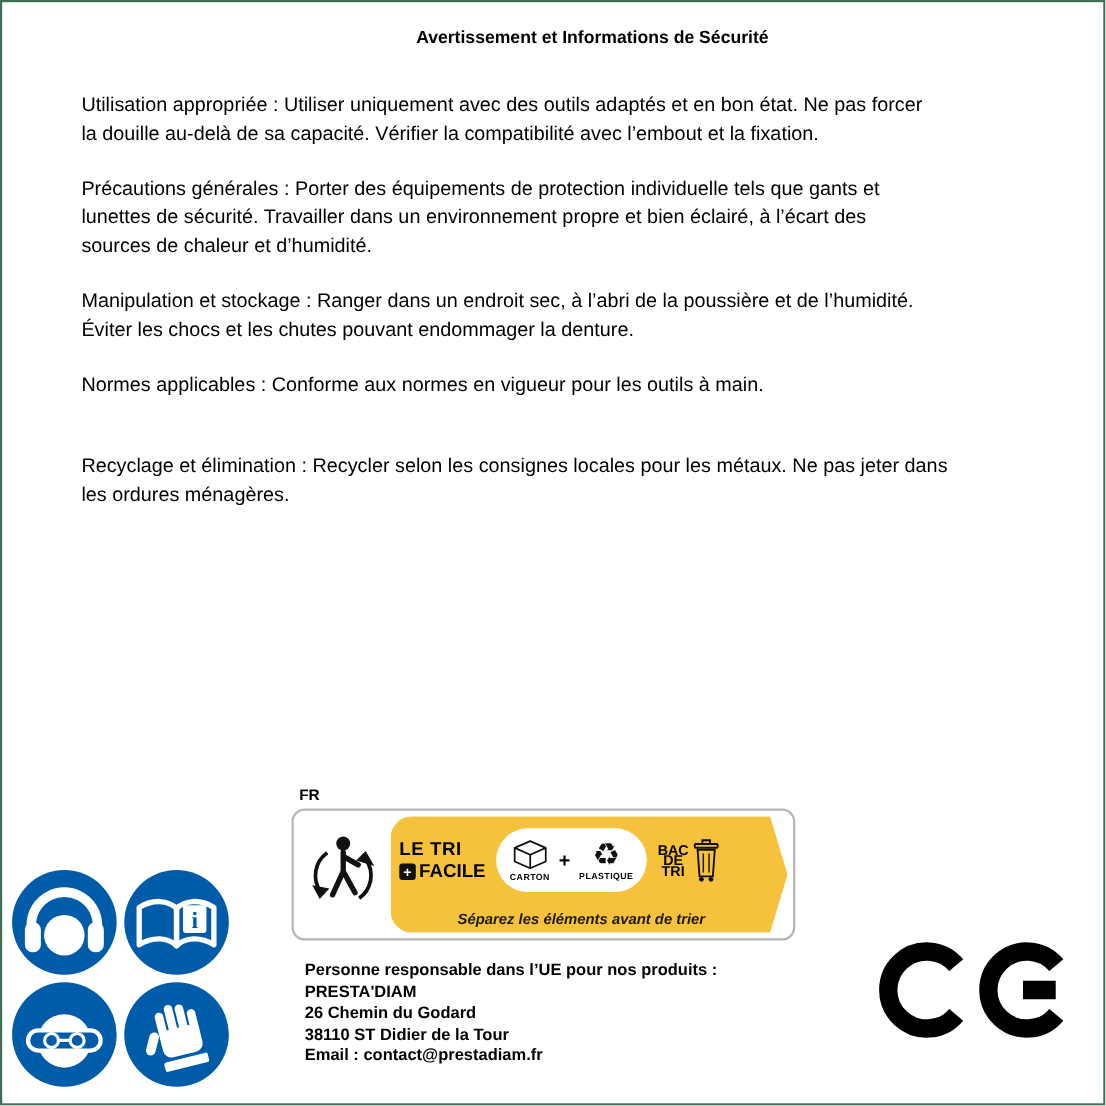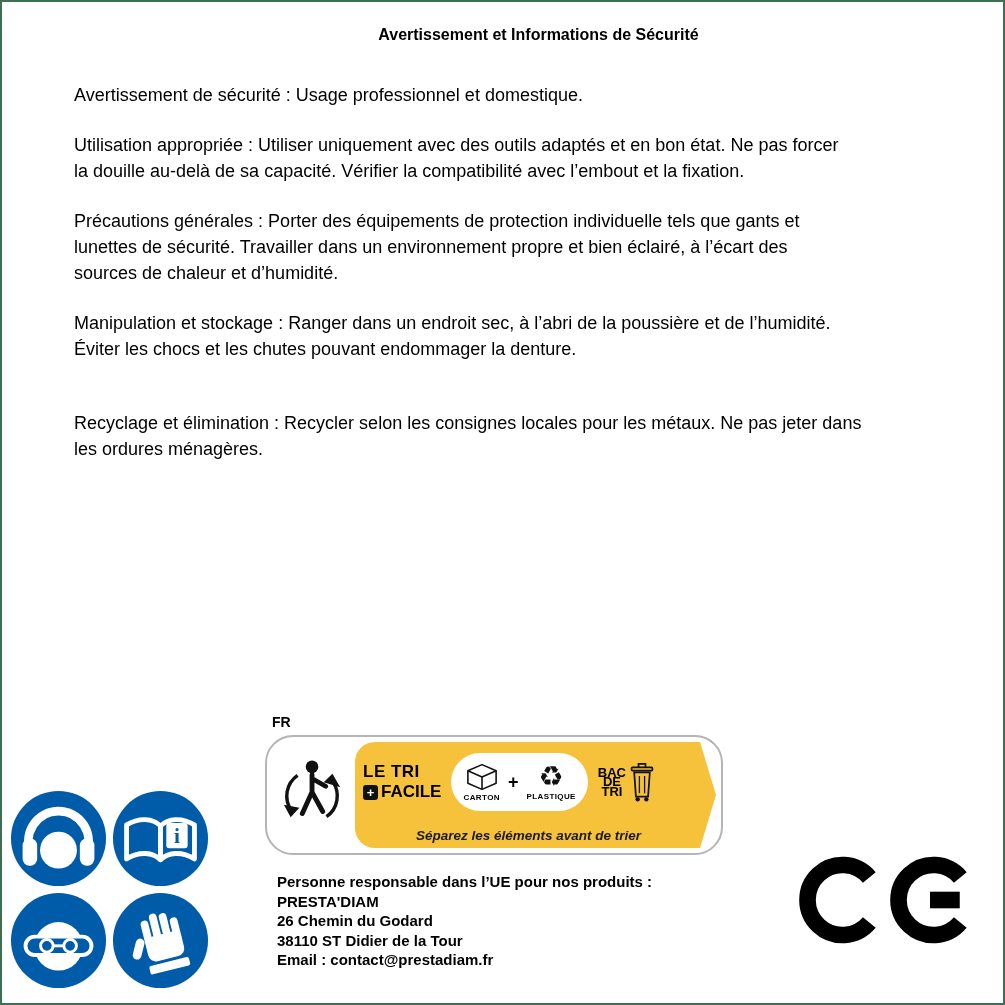--- a/index.html
+++ b/index.html
@@ -16,21 +16,21 @@
   .m-icons{position:absolute;left:8px;top:788px;display:grid;
            grid-template-columns:97px 97px;grid-gap:5px;}
   .m-icons svg{display:block;}
   .blue-fill{fill:var(--blue,#005ca9);}
   .book-i{font-family:"Liberation Serif",serif;font-weight:bold;font-size:22px;
           fill:var(--blue,#005ca9);}
 
   
   .fr-code{position:absolute;left:270px;top:712px;font-size:14px;font-weight:bold;}
   .label-box{position:absolute;left:263px;top:733px;width:458px;height:120px;
-             background:#fff;border:2px solid #b5b5b5;border-radius:28px;box-sizing:border-box;}
+             background:#fff;border:2px solid #b5b5b5;border-radius:12px;box-sizing:border-box;}
   .triman-area{position:absolute;left:6px;top:6px;width:80px;height:104px;
                display:flex;align-items:center;justify-content:center;}
   .yellow-region{position:absolute;left:88px;top:5px;right:5px;bottom:5px;
                  background:var(--yellow,#f6c13b);border-radius:20px 0 0 20px;
                  clip-path:polygon(0 0,calc(100% - 16px) 0,100% 50%,calc(100% - 16px) 100%,0 100%);
                  display:flex;flex-direction:column;}
   .label-top{flex:1;display:flex;align-items:center;gap:10px;padding:0 30px 0 8px;}
   .tri-line1{font-size:17px;font-weight:800;letter-spacing:.5px;}
   .tri-line2{display:flex;align-items:center;gap:3px;font-size:17px;font-weight:800;}
   .plus-box{width:15px;height:15px;background:#111;color:#fff;border-radius:3px;
@@ -52,28 +52,28 @@
   .ce{position:absolute;left:795px;top:850px;}
 </style>
 </head>
 <body>
 
 <div class="page">
 
   <div class="title">Avertissement et Informations de Sécurité</div>
 
   <div class="body-text">
-    <p>Avertissement de sécurité : Usage professionnel et domestique.</p>
     <p>Utilisation appropriée : Utiliser uniquement avec des outils adaptés et en bon état. Ne pas forcer
 la douille au-delà de sa capacité. Vérifier la compatibilité avec l’embout et la fixation.</p>
     <p>Précautions générales : Porter des équipements de protection individuelle tels que gants et
 lunettes de sécurité. Travailler dans un environnement propre et bien éclairé, à l’écart des
 sources de chaleur et d’humidité.</p>
     <p>Manipulation et stockage : Ranger dans un endroit sec, à l’abri de la poussière et de l’humidité.
 Éviter les chocs et les chutes pouvant endommager la denture.</p>
+    <p>Normes applicables : Conforme aux normes en vigueur pour les outils à main.</p>
     <p class="extra-gap">Recyclage et élimination : Recycler selon les consignes locales pour les métaux. Ne pas jeter dans
 les ordures ménagères.</p>
   </div>
 
   <div class="m-icons">
     <svg width="97" height="97" viewBox="0 0 100 100">
       <circle cx="50" cy="50" r="49" class="blue-fill"></circle>
       <path d="M22 66 A31 31 0 1 1 78 66" fill="none" stroke="#fff" stroke-width="9"></path>
       <circle cx="50" cy="62" r="19" fill="#fff"></circle>
       <rect x="13" y="50" width="15" height="28" rx="7" fill="#fff"></rect>

